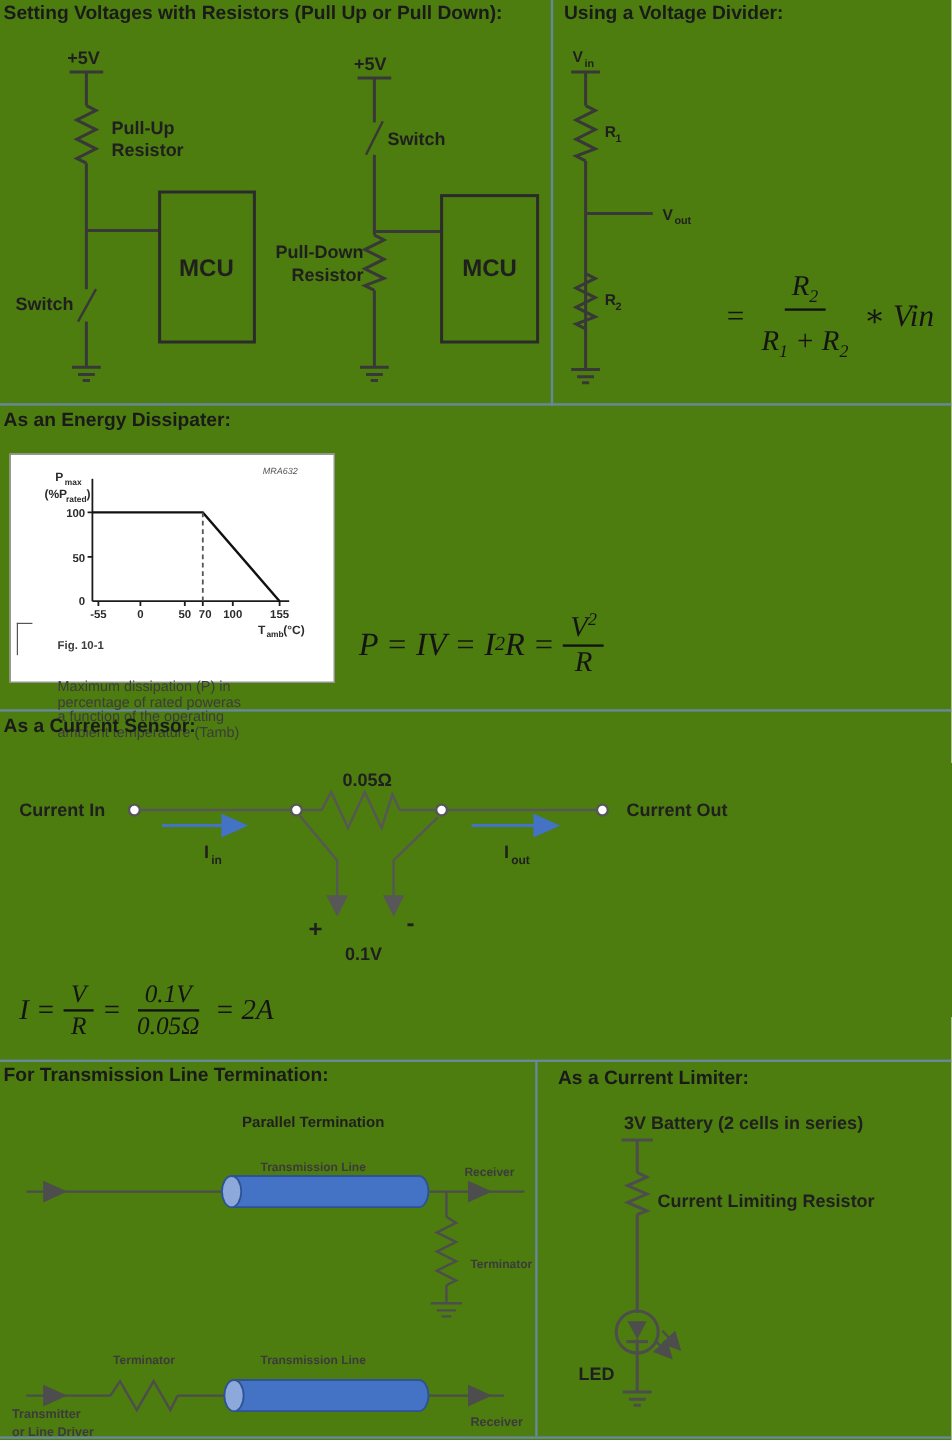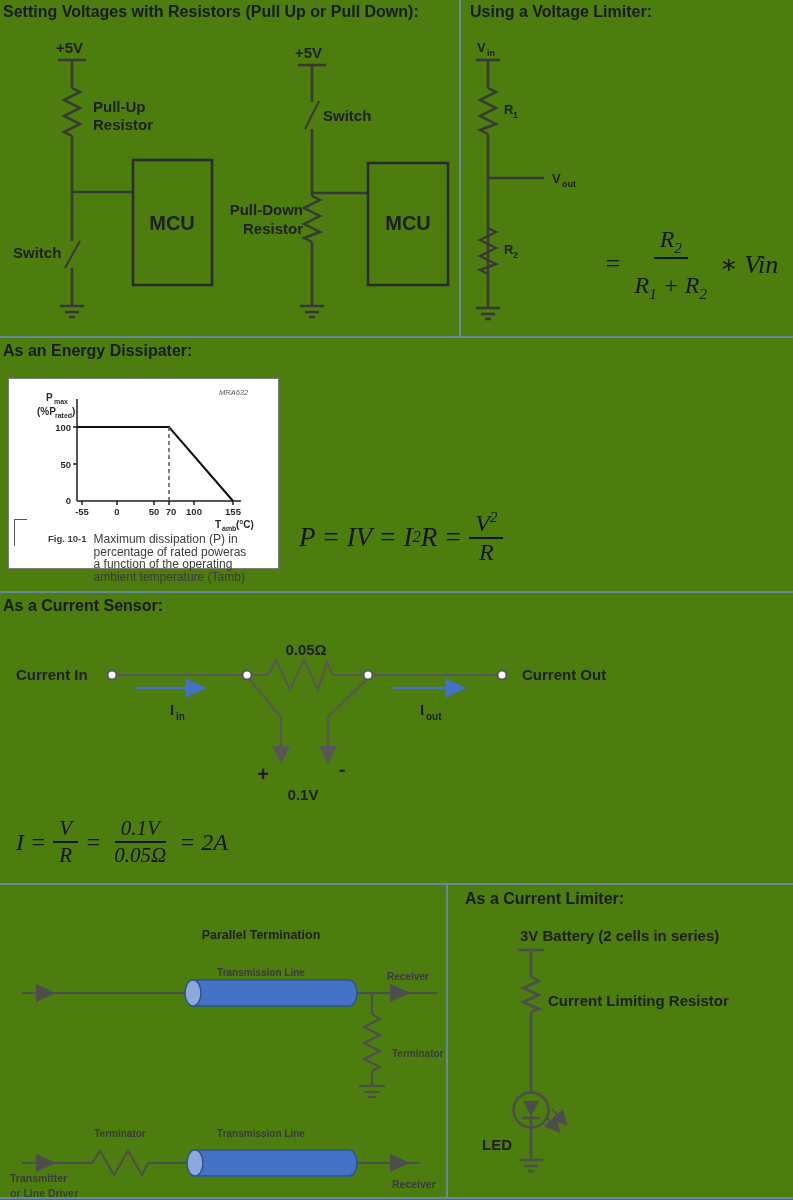--- a/index.html
+++ b/index.html
@@ -14,21 +14,21 @@
   .t20{font-size:20px;font-weight:600;}
   .sub10{font-size:10px;font-weight:600;}
   .sub9{font-size:9px;font-weight:600;}
   .big{font-size:20px;font-weight:700;}
   
   .figbox{position:absolute;left:8px;top:378px;width:269px;height:189px;border:1.5px solid #7d7d7d;background:#fff;}
   .g10{font-size:10px;font-weight:700;fill:#2b2b2b;}
   .g7{font-size:7px;font-weight:700;fill:#2b2b2b;}
   .g9{font-size:9.5px;font-weight:700;fill:#2b2b2b;}
   .gi{font-size:7.5px;font-style:italic;fill:#555;}
-  .caption{position:absolute;left:39px;top:154px;display:flex;gap:7px;color:#3c3c3c;}
+  .caption{position:absolute;left:39px;top:154px;display:flex;gap:22px;color:#3c3c3c;flex-direction:column;}
   .caption .fig{font-size:9.5px;font-weight:700;white-space:nowrap;}
   .caption .cap{font-size:12px;width:162px;line-height:12.5px;}
   .bracket{position:absolute;left:5px;top:140px;width:12px;height:26px;border-left:1.5px solid #555;border-top:1.5px solid #555;}
   
   .formula{position:absolute;font-family:"Liberation Serif","DejaVu Serif",serif;font-style:italic;
            color:#141414;display:flex;align-items:center;white-space:nowrap;}
   .frac{display:inline-flex;flex-direction:column;align-items:center;margin:0 7px;}
   .frac .num{border-bottom:2px solid #141414;padding:0 6px;}
   .frac .den{padding:0 6px;text-align:center;}
   .formula sub{font-size:62%;}
@@ -84,21 +84,21 @@
       <path d="M300,281 H324 M305,287 H319 M309,292 H315"></path>
       <rect x="368" y="138" width="80" height="122" stroke="#2b2b2b"></rect>
     </g>
     <text class="t15" x="295" y="33">+5V</text>
     <text class="t15" x="323" y="96">Switch</text>
     <text class="t15" x="303" y="190" text-anchor="end">Pull-Down</text>
     <text class="t15" x="303" y="209" text-anchor="end">Resistor</text>
     <text class="t20" x="408" y="205" text-anchor="middle">MCU</text>
   </svg>
 
-  <div class="hdr" style="left:470px;top:3px;">Using a Voltage Limiter:</div>
+  <div class="hdr" style="left:470px;top:3px;">Using a Voltage Divider:</div>
 
   <svg style="left:460px;top:25px;" width="333" height="312" viewBox="0 0 333 312">
     <g stroke="#383838" stroke-width="2.5" fill="none">
       <path d="M16,35 H40"></path>
       <path d="M28,35 V63"></path>
       <path d="M28,63 L36,67 L20,75 L36,83 L20,91 L36,99 L20,105 L28,109"></path>
       <path d="M28,109 V283"></path>
       <path d="M28,153 H84"></path>
       <path d="M28,203 L36,207 L20,215 L36,223 L20,231 L36,239 L20,245 L28,249"></path>
       <path d="M16,283 H40 M21,289 H35 M25,294 H31"></path>
@@ -219,20 +219,21 @@
         <span class="den">R</span>
       </span>
     <span>=</span>
     <span class="frac">
         <span class="num">0.1V</span>
         <span class="den">0.05Ω</span>
       </span>
     <span>= 2A</span>
   </div>
 
+  <div class="hdr" style="left:3px;top:888px;">For Transmission Line Termination:</div>
 
   <svg style="left:0;top:910px;" width="447" height="290" viewBox="0 0 447 290">
     <text x="261" y="29" text-anchor="middle" style="font-size:12.5px;font-weight:700;">Parallel Termination</text>
 
     <text x="261" y="66" text-anchor="middle" style="font-size:10px;font-weight:700;fill:#3b3b3b;">Transmission Line</text>
     <g stroke="#4d4d4d" stroke-width="2" fill="none">
       <path d="M22,83 H185"></path>
       <path d="M357,83 H437"></path>
       <path d="M372,83 V104"></path>
       <path d="M372,104 L380,109 L364,117 L380,125 L364,133 L380,141 L364,149 L380,157 L372,161"></path>

